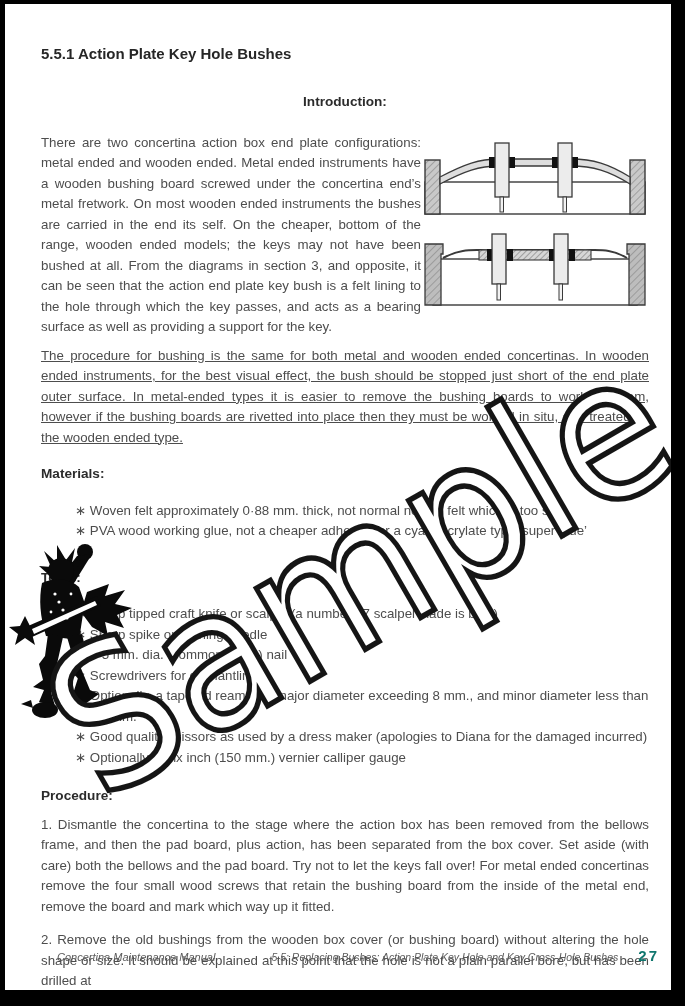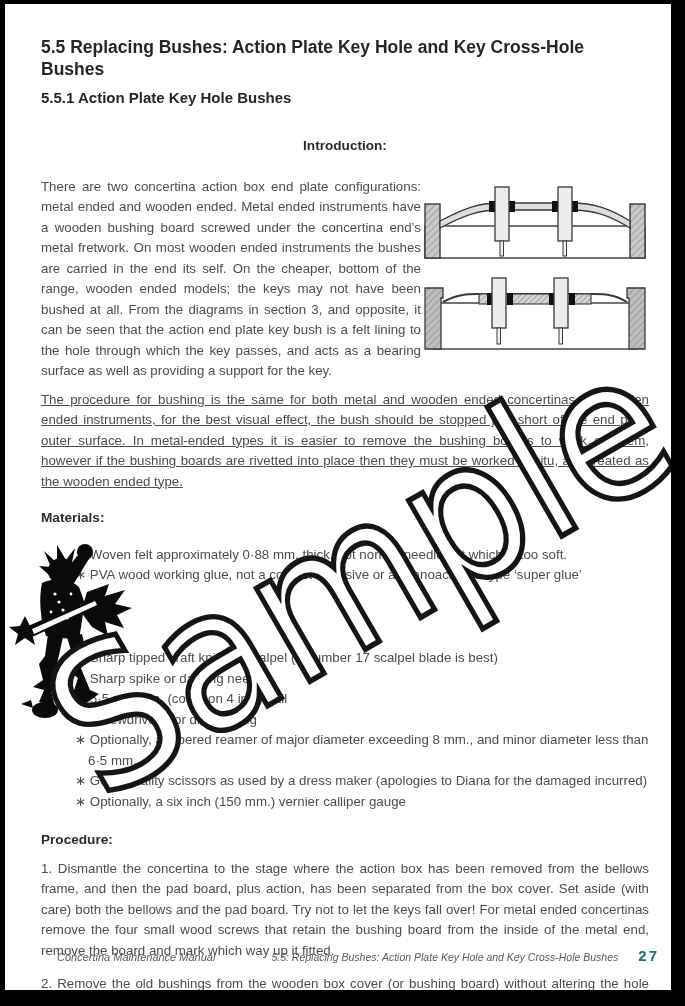--- a/index.html
+++ b/index.html
@@ -68,21 +68,20 @@
   .mascot-svg {
     position:absolute; left:0px; top:538px; z-index:5; pointer-events:none;
   }
 </style>
 </head>
 <body>
 
 <div class="page">
   <div class="content">
 
-    <h1 class="title">5.5 Replacing Bushes: Action Plate Key Hole and Key Cross-Hole Bushes</h1>
     <h2 class="subtitle">5.5.1 Action Plate Key Hole Bushes</h2>
 
     <div class="h3 intro-h">Introduction:</div>
 
     <div class="intro-row">
       <p class="para intro-text">There are two concertina action box end plate configurations: metal ended and wooden ended. Metal ended instruments have a wooden bushing board screwed under the concertina end’s metal fretwork. On most wooden ended instruments the bushes are carried in the end its self. On the cheaper, bottom of the range, wooden ended models; the keys may not have been bushed at all. From the diagrams in section 3, and opposite, it can be seen that the action end plate key bush is a felt lining to the hole through which the key passes, and acts as a bearing surface as well as providing a support for the key.</p>
 
       <div class="figure-col">
 
         <svg width="228" height="78" viewBox="0 0 228 78">
@@ -145,21 +144,21 @@
           <rect x="138" y="53" width="3.5" height="16" fill="#f2f2f2" stroke="#3a3a3a" stroke-width="1"></rect>
         </svg>
       </div>
     </div>
 
     <p class="para para2">The procedure for bushing is the same for both metal and wooden ended concertinas. In wooden ended instruments, for the best visual effect, the bush should be stopped just short of the end plate outer surface. In metal-ended types it is easier to remove the bushing boards to work on them, however if the bushing boards are rivetted into place then they must be worked in situ, and treated as the wooden ended type.</p>
 
     <div class="h3 materials-h">Materials:</div>
     <ul class="bullets">
       <li><span class="bullet-mark">∗</span> <span>Woven felt approximately 0·88 mm. thick, not normal needle felt which is too soft.</span></li>
-      <li><span class="bullet-mark">∗</span> <span>PVA wood working glue, not a contact adhesive or a cyanoacrylate type ‘super glue’</span></li>
+      <li><span class="bullet-mark">∗</span> <span>PVA wood working glue, not a cheaper adhesive or a cyanoacrylate type ‘super glue’</span></li>
     </ul>
 
     <div class="h3 tools-h">Tools:</div>
     <ul class="bullets">
       <li><span class="bullet-mark">∗</span> <span>Sharp tipped craft knife or scalpel (a number 17 scalpel blade is best)</span></li>
       <li><span class="bullet-mark">∗</span> <span>Sharp spike or darning needle</span></li>
       <li><span class="bullet-mark">∗</span> <span>5·5 mm. dia. (common 4 ins.) nail</span></li>
       <li><span class="bullet-mark">∗</span> <span>Screwdrivers for dismantling</span></li>
       <li><span class="bullet-mark">∗</span> <span>Optionally, a tapered reamer of major diameter exceeding 8 mm., and minor diameter less than 6·5 mm.</span></li>
       <li><span class="bullet-mark">∗</span> <span>Good quality scissors as used by a dress maker (apologies to Diana for the damaged incurred)</span></li>

